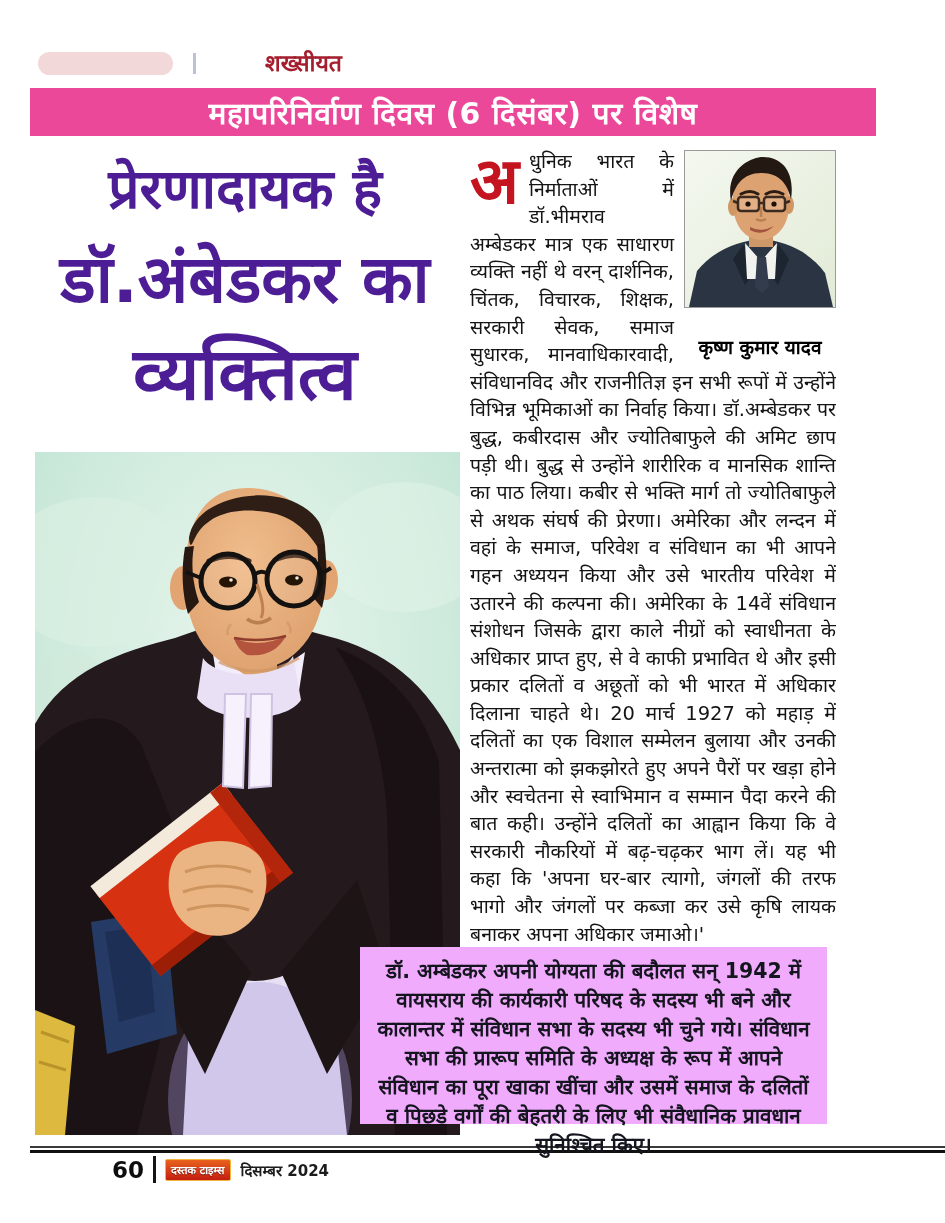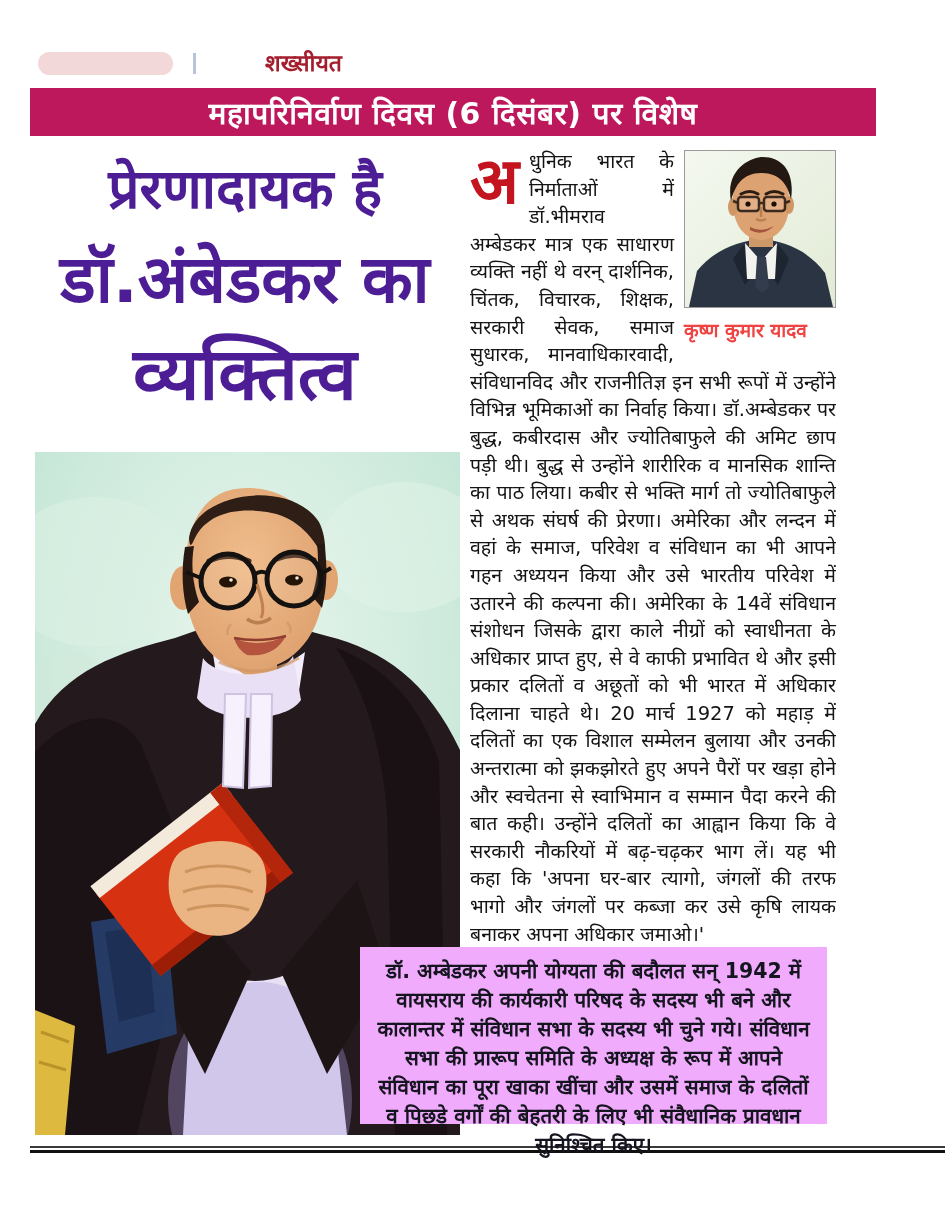--- a/index.html
+++ b/index.html
@@ -6,37 +6,37 @@
   body{font-family:"DejaVu Sans","Liberation Sans",sans-serif;}
   .page{position:relative;width:945px;height:1223px;background:#ffffff;overflow:hidden;}
 
   
   .meta-row{position:absolute;left:38px;top:50px;height:26px;display:flex;align-items:center;}
   .masthead-pill{width:135px;height:23px;border-radius:12px;background:#f3d8da;}
   .meta-divider{width:3px;height:21px;background:#b9c4da;margin-left:20px;}
   .section-label{margin-left:69px;font-size:23px;font-weight:700;color:#a41e2d;line-height:1;}
 
   
-  .banner{position:absolute;left:30px;top:88px;width:846px;height:48px;background:#be185d;
+  .banner{position:absolute;left:30px;top:88px;width:846px;height:48px;background:#ec4899;
           display:flex;align-items:center;justify-content:center;color:#ffffff;
           font-size:30px;font-weight:700;letter-spacing:.5px;}
 
   
   .headline{position:absolute;left:28px;top:146px;width:434px;text-align:center;color:#4c1d95;font-weight:800;}
   .headline .l1{font-size:55px;line-height:86px;}
   .headline .l2{font-size:66px;line-height:96px;}
   .headline .l3{font-size:72px;line-height:92px;}
 
   
   .article{position:absolute;left:470px;top:148px;width:366px;height:800px;
            font-size:19.5px;line-height:27.6px;text-align:justify;color:#141414;overflow:hidden;}
   .article p{margin:0;}
   .photo-block{float:right;width:152px;margin:2px 0 4px 10px;}
   .author-photo{display:block;width:150px;height:156px;border:1px solid #9a9a9a;background:#eef3e6;}
-  .author-caption{text-align:left;font-weight:700;font-size:19px;padding-top:9px;color:#ef4444;}
+  .author-caption{text-align:center;font-weight:700;font-size:19px;padding-top:26px;color:#000000;}
   .dropcap{float:left;color:#c41420;font-weight:800;font-size:64px;line-height:54px;padding:6px 10px 2px 0;}
 
   
   .portrait{position:absolute;left:35px;top:452px;width:425px;height:683px;z-index:1;}
   .portrait svg{display:block;}
 
   
   .highlight{position:absolute;left:360px;top:947px;width:467px;height:177px;background:#f0abfc;
              z-index:3;box-sizing:border-box;padding:10px 14px 0 14px;text-align:center;
              font-weight:700;font-size:20.5px;line-height:29px;color:#15151f;}
@@ -197,14 +197,20 @@
       <div class="author-caption">कृष्ण कुमार यादव</div>
     </div>
     <p class="para1"><span class="dropcap">अ</span><span>धुनिक भारत के निर्माताओं में डॉ.भीमराव अम्बेडकर मात्र एक साधारण व्यक्ति नहीं थे वरन् दार्शनिक, चिंतक, विचारक, शिक्षक, सरकारी सेवक, समाज सुधारक, मानवाधिकारवादी, संविधानविद और राजनीतिज्ञ इन सभी रूपों में उन्होंने विभिन्न भूमिकाओं का निर्वाह किया। डॉ.अम्बेडकर पर बुद्ध, कबीरदास और ज्योतिबाफुले की अमिट छाप पड़ी थी। बुद्ध से उन्होंने शारीरिक व मानसिक शान्ति का पाठ लिया। कबीर से भक्ति मार्ग तो ज्योतिबाफुले से अथक संघर्ष की प्रेरणा। अमेरिका और लन्दन में वहां के समाज, परिवेश व संविधान का भी आपने गहन अध्ययन किया और उसे भारतीय परिवेश में उतारने की कल्पना की। अमेरिका के 14वें संविधान संशोधन जिसके द्वारा काले नीग्रों को स्वाधीनता के अधिकार प्राप्त हुए, से वे काफी प्रभावित थे और इसी प्रकार दलितों व अछूतों को भी भारत में अधिकार दिलाना चाहते थे। 20 मार्च 1927 को महाड़ में दलितों का एक विशाल सम्मेलन बुलाया और उनकी अन्तरात्मा को झकझोरते हुए अपने पैरों पर खड़ा होने और स्वचेतना से स्वाभिमान व सम्मान पैदा करने की बात कही। उन्होंने दलितों का आह्वान किया कि वे सरकारी नौकरियों में बढ़-चढ़कर भाग लें। यह भी कहा कि 'अपना घर-बार त्यागो, जंगलों की तरफ भागो और जंगलों पर कब्जा कर उसे कृषि लायक बनाकर अपना अधिकार जमाओ।'</span></p>
 
   </div>
 
   <div class="highlight">डॉ. अम्बेडकर अपनी योग्यता की बदौलत सन् 1942 में वायसराय की कार्यकारी परिषद के सदस्य भी बने और कालान्तर में संविधान सभा के सदस्य भी चुने गये। संविधान सभा की प्रारूप समिति के अध्यक्ष के रूप में आपने संविधान का पूरा खाका खींचा और उसमें समाज के दलितों व पिछड़े वर्गों की बेहतरी के लिए भी संवैधानिक प्रावधान सुनिश्चित किए।</div>
 
   <div class="rule1"></div>
   <div class="rule2"></div>
+  <div class="footer">
+    <span class="page-number">60</span>
+    <span class="footer-vbar"></span>
+    <span class="mag-logo">दस्तक टाइम्स</span>
+    <span class="issue">दिसम्बर 2024</span>
+  </div>
 
 </div>
 
 </body></html>

